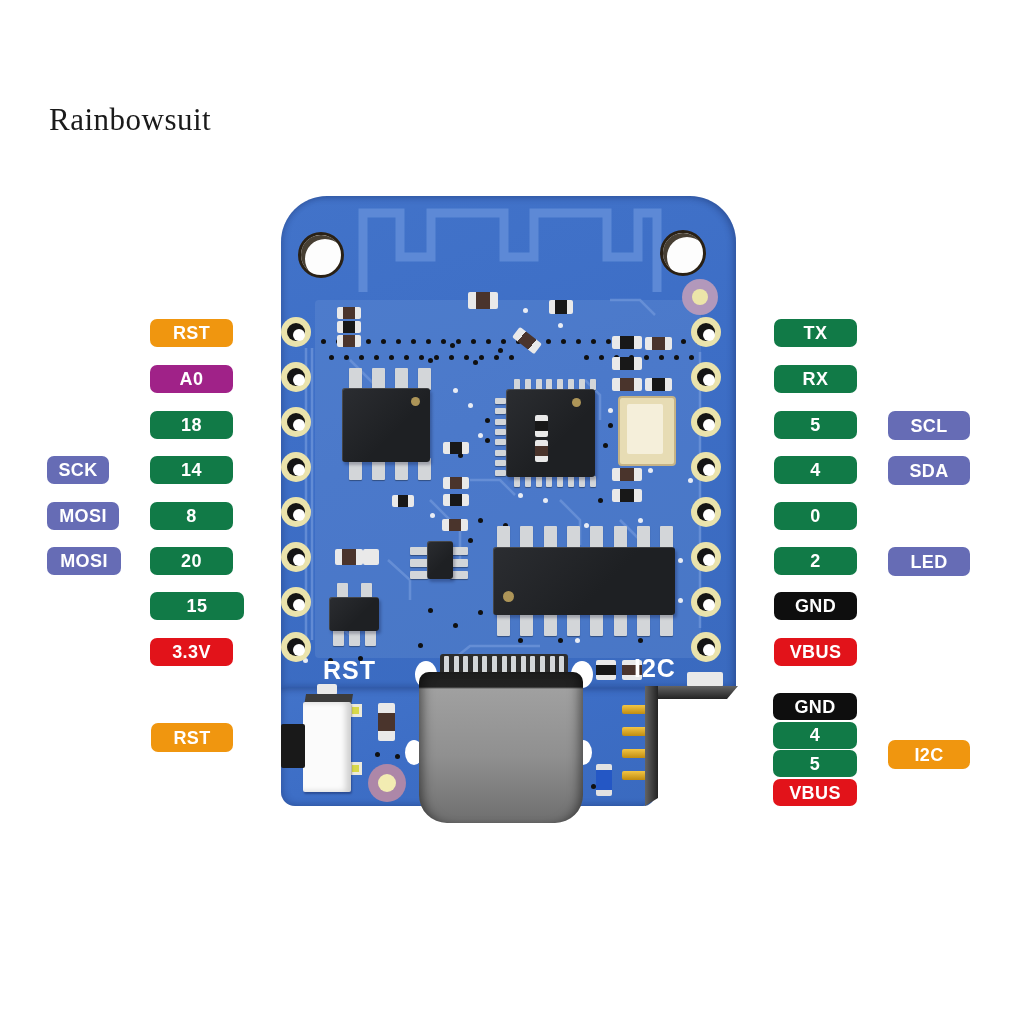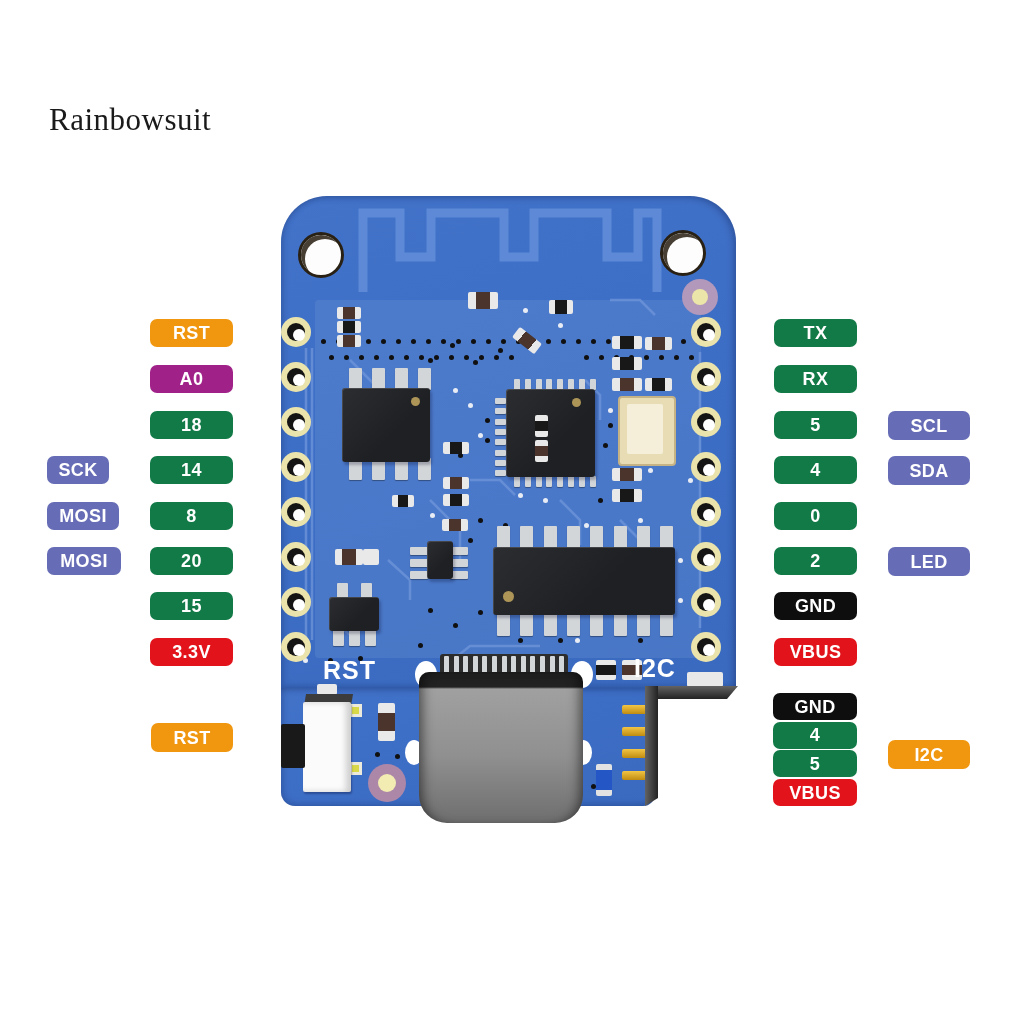--- a/index.html
+++ b/index.html
@@ -399,21 +399,21 @@
       <div class="via" style="left:574.5px;top:637.5px;width:5px;height:5px;background:#e8ecf4;"></div>
       <div class="via" style="left:302.5px;top:657.5px;width:5px;height:5px;background:#e8ecf4;"></div>
       <div class="via" style="left:677.5px;top:597.5px;width:5px;height:5px;background:#e8ecf4;"></div>
       <div class="via" style="left:647.5px;top:467.5px;width:5px;height:5px;background:#e8ecf4;"></div>
       <div class="badge" style="left:150px;top:319px;width:83px;height:28px;background:#f0960f;">RST</div>
       <div class="badge" style="left:150px;top:365px;width:83px;height:28px;background:#a02288;">A0</div>
       <div class="badge" style="left:150px;top:411px;width:83px;height:28px;background:#117a47;">18</div>
       <div class="badge" style="left:150px;top:456px;width:83px;height:28px;background:#117a47;">14</div>
       <div class="badge" style="left:150px;top:502px;width:83px;height:28px;background:#117a47;">8</div>
       <div class="badge" style="left:150px;top:547px;width:83px;height:28px;background:#117a47;">20</div>
-      <div class="badge" style="left:150px;top:592px;width:83px;height:28px;background:#117a47;">15</div>
+      <div class="badge" style="left:150px;top:592px;width:94px;height:28px;background:#117a47;">15</div>
       <div class="badge" style="left:150px;top:638px;width:83px;height:28px;background:#e2131a;">3.3V</div>
       <div class="badge" style="left:774px;top:319px;width:83px;height:28px;background:#117a47;">TX</div>
       <div class="badge" style="left:774px;top:365px;width:83px;height:28px;background:#117a47;">RX</div>
       <div class="badge" style="left:774px;top:411px;width:83px;height:28px;background:#117a47;">5</div>
       <div class="badge" style="left:774px;top:456px;width:83px;height:28px;background:#117a47;">4</div>
       <div class="badge" style="left:774px;top:502px;width:83px;height:28px;background:#117a47;">0</div>
       <div class="badge" style="left:774px;top:547px;width:83px;height:28px;background:#117a47;">2</div>
       <div class="badge" style="left:774px;top:592px;width:83px;height:28px;background:#0e0e0e;">GND</div>
       <div class="badge" style="left:774px;top:638px;width:83px;height:28px;background:#e2131a;">VBUS</div>
       <div class="badge" style="left:47px;top:456px;width:62px;height:28px;background:#666cb5;">SCK</div>

